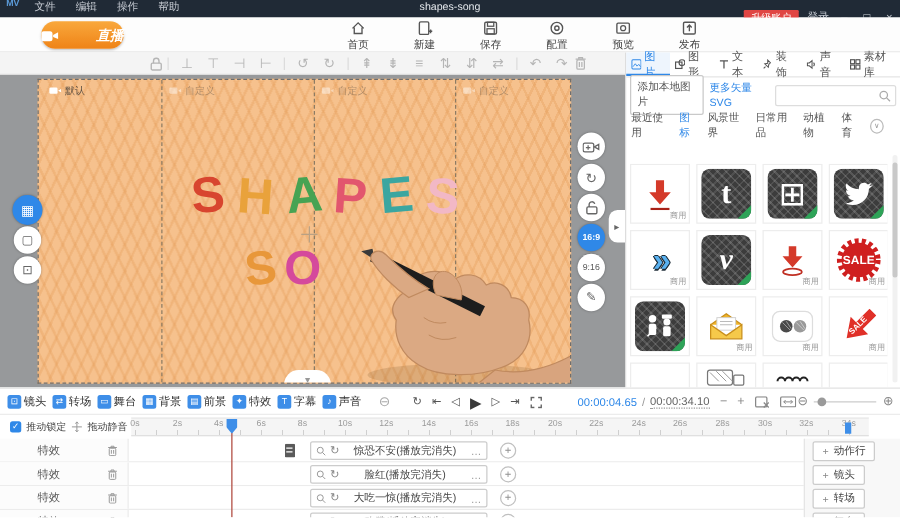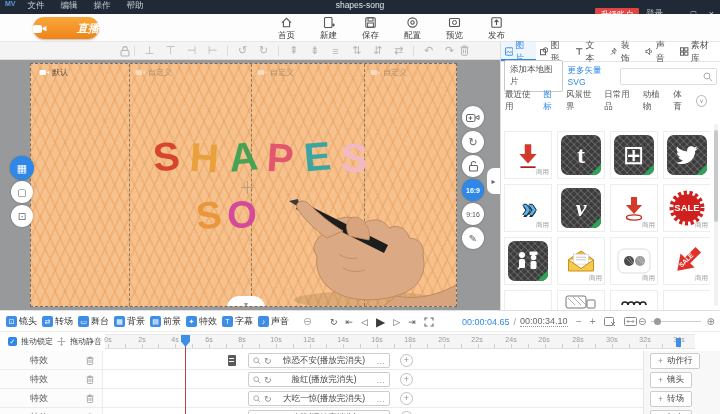--- a/index.html
+++ b/index.html
@@ -18,21 +18,21 @@
   .upgrade { background:#e04543; color:#fff; padding:1px 6px; font-size:8px; border-radius:1px; }
   .winbtn { width:11px; text-align:center; font-size:9px; color:#cfd4da; }
 
   
   .toolbar { position:absolute; top:14px; left:0; right:0; height:28px; background:#fdfdfd;
              border-bottom:1px solid #e8e8e8; }
   .logo { position:absolute; left:33px; top:3px; width:66px; height:22px; border-radius:11px;
           background:linear-gradient(180deg,#f9a83c,#ef8317); display:flex; align-items:center;
           justify-content:space-between; gap:4px; color:#fff; font-weight:bold; font-size:11px;
           font-style:italic; box-shadow:0 1px 2px rgba(0,0,0,.25); }
-  .tb-items { position:absolute; left:272px; top:2px; display:flex; gap:13px; }
+  .tb-items { position:absolute; left:272px; top:2px; display:flex; gap:24px; }
   .tb-item { width:29px; display:flex; flex-direction:column; align-items:center; gap:1px; }
   .tb-item .lbl { font-size:8.5px; color:#444; }
 
   
   .align-bar { position:absolute; top:42px; left:0; width:500px; height:18px; background:#f4f4f4;
                border-bottom:1px solid #ddd; display:flex; align-items:center; color:#b5b5b5;
                font-size:11px; padding-left:120px; }
   .ab-i { width:21px; text-align:center; }
   .ab-sep { width:1px; height:10px; background:#dcdcdc; margin:0 4px; }
 

